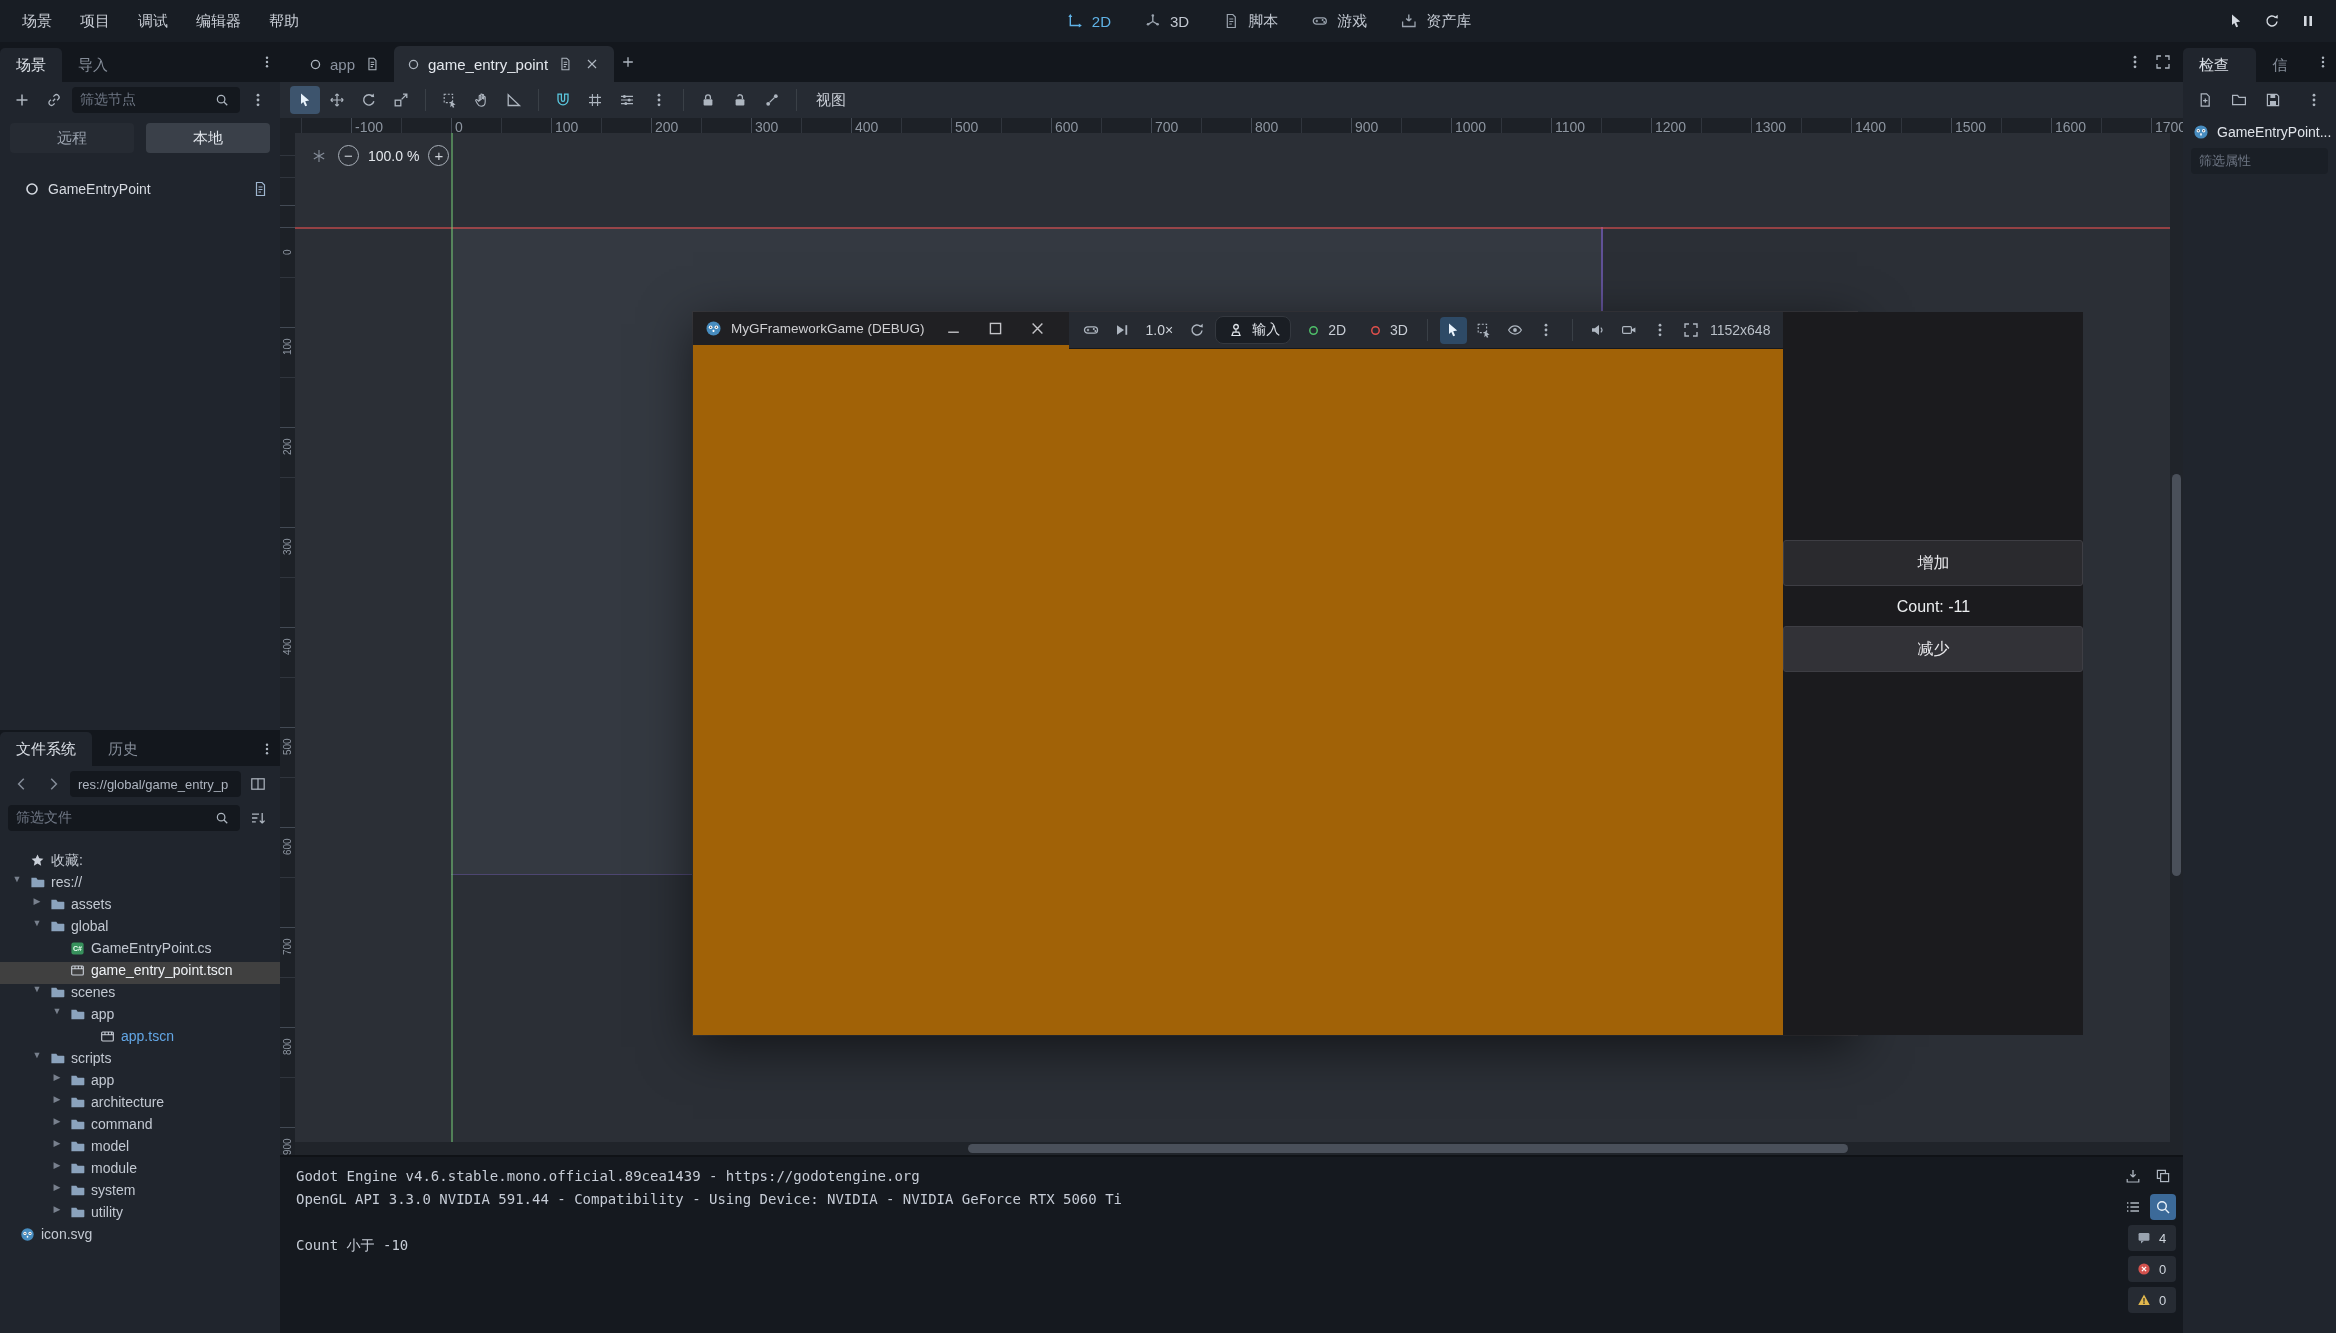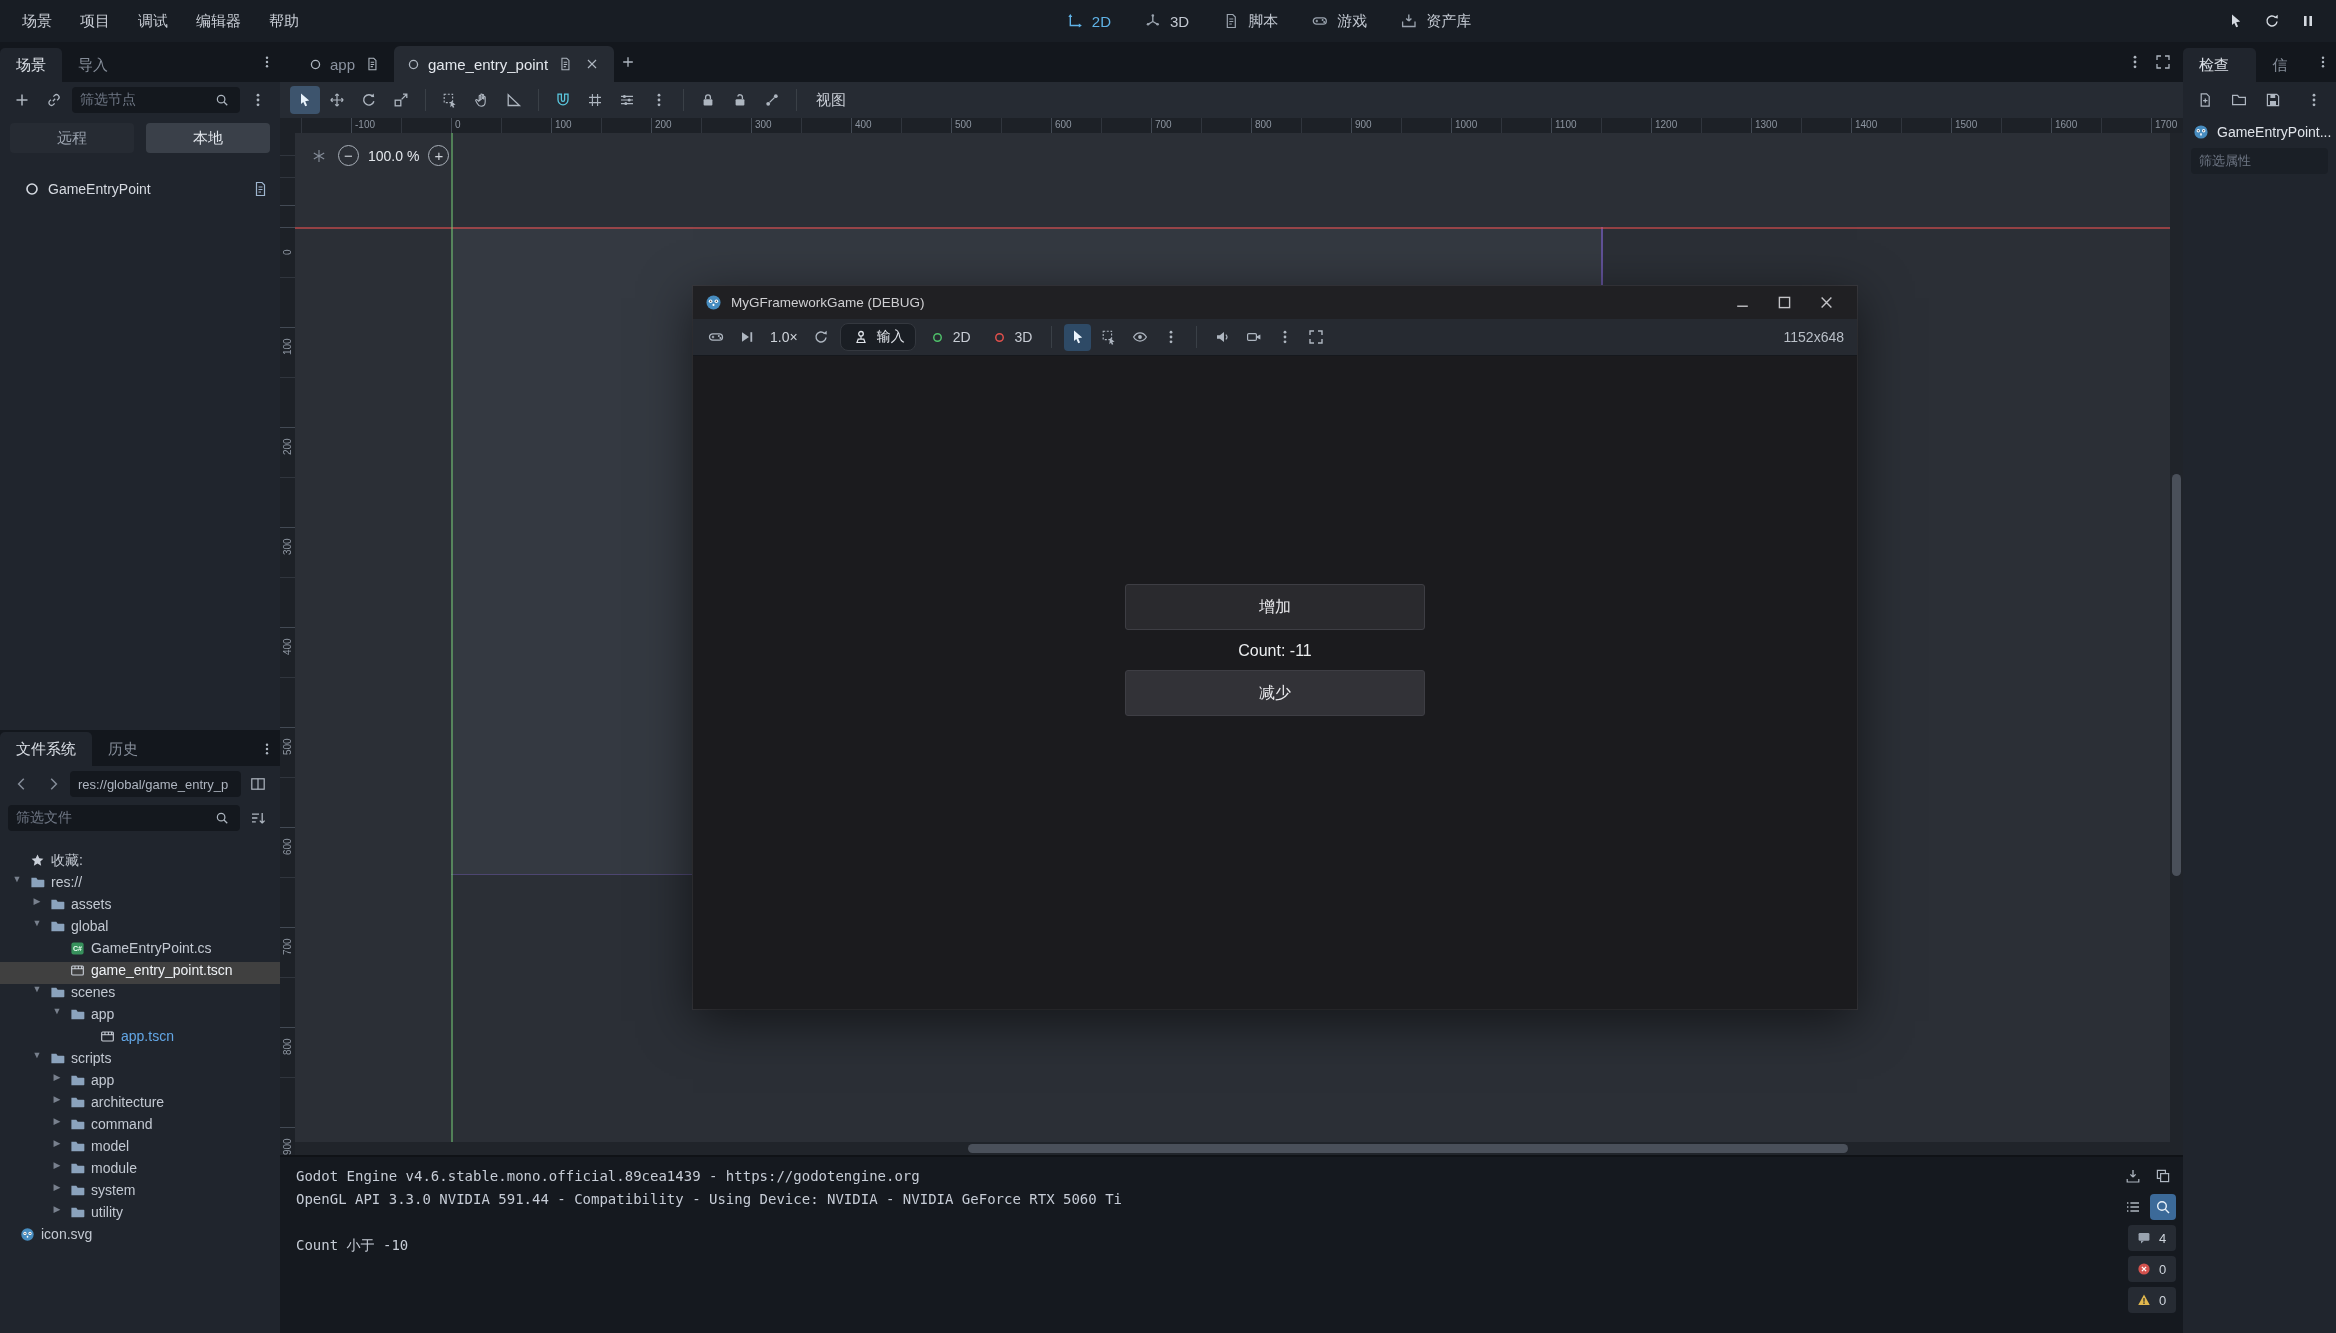--- a/index.html
+++ b/index.html
@@ -79,21 +79,21 @@
   .tool-btn{width:30px;height:28px;display:flex;align-items:center;justify-content:center;border-radius:4px}
   .tool-btn.active{background:#3d546d}
   .tool-btn.active .icon{color:#e8f2fb}
   .tool-btn.tinted .icon{color:#5ac8e0}
   #view-menu{padding:0 12px;color:#c8cdd5}
   #ruler-corner{position:absolute;left:0;top:36px;width:15px;height:15px;background:#1d2127}
   #ruler-h{position:absolute;left:15px;top:36px;width:1888px;height:15px;background:#1d2127;
     background-image:repeating-linear-gradient(90deg,#434a54 0 1px,transparent 1px 100px),
                      repeating-linear-gradient(90deg,#30353d 0 1px,transparent 1px 50px);
     background-position:56px 0,6px 0;overflow:hidden}
-  .rh-num{position:absolute;top:1px;font-size:10px;color:#8d95a0}
+  .rh-num{position:absolute;top:1px;font-size:14px;color:#8d95a0}
   #ruler-v{position:absolute;left:0;top:51px;width:15px;height:1022px;background:#1d2127;
     background-image:repeating-linear-gradient(180deg,#434a54 0 1px,transparent 1px 100px),
                      repeating-linear-gradient(180deg,#30353d 0 1px,transparent 1px 50px);
     background-position:0 94px,0 44px;overflow:hidden}
   .rv-num{position:absolute;left:2px;font-size:10px;color:#8d95a0;transform:rotate(-90deg);transform-origin:0 0;white-space:nowrap}
   #canvas{position:absolute;left:15px;top:51px;width:1888px;height:1022px;background:#2b2f36;overflow:hidden}
   #vp-rect{position:absolute;left:156px;top:94px;width:1152px;height:648px;background:#343941;
            border-right:2px solid rgba(150,110,255,.45);border-bottom:1px solid rgba(150,110,255,.25)}
   #axis-x{position:absolute;left:0;top:94px;width:100%;height:2px;background:rgba(235,80,80,.55)}
   #axis-y{position:absolute;left:156px;top:0;width:2px;height:100%;background:rgba(120,210,120,.5)}
@@ -121,22 +121,22 @@
   .out-icon-row{display:flex;gap:4px}
   .out-icon-row .icon-btn{width:26px;height:26px;background:transparent}
   .icon-btn.blue{background:#3c6a99}
   .icon-btn.blue .icon{color:#eaf2fa}
   .out-badge{display:flex;align-items:center;gap:5px;height:26px;width:48px;background:#262b33;border-radius:4px;
              padding:0 6px;justify-content:flex-start}
   .out-badge .icon svg{width:14px;height:14px}
   .out-badge .cnt{font-size:13px;color:#ced4dc}
 
   
-  #game-window{position:absolute;left:693px;top:286px;width:1164px;height:723px;z-index:50;
-               box-shadow:0 12px 48px rgba(0,0,0,.55), 0 0 0 1px #3b3b40;display:flex;flex-direction:column;background:#a16207}
+  #game-window{position:absolute;left:693px;top:312px;width:1164px;height:723px;z-index:50;
+               box-shadow:0 12px 48px rgba(0,0,0,.55), 0 0 0 1px #3b3b40;display:flex;flex-direction:row;background:#a16207}
   #gw-titlebar{height:33px;background:#202023;display:flex;align-items:center;gap:8px;padding:0 10px;flex:none}
   #gw-titlebar .icon svg{width:17px;height:17px}
   #gw-title{font-size:13.5px;color:#cfcfd2}
   #gw-buttons{margin-left:auto;display:flex;align-items:center}
   .gw-winbtn{width:42px;height:33px;display:flex;align-items:center;justify-content:center}
   .gw-winbtn .icon{color:#c4c4c8}
   .gw-winbtn .icon svg{width:13px;height:13px}
   #gw-toolbar{height:37px;background:#262a31;border-bottom:1px solid #15181d;display:flex;align-items:center;
               gap:5px;padding:0 9px;flex:none}
   #gw-toolbar .icon-btn{width:27px;height:27px}

